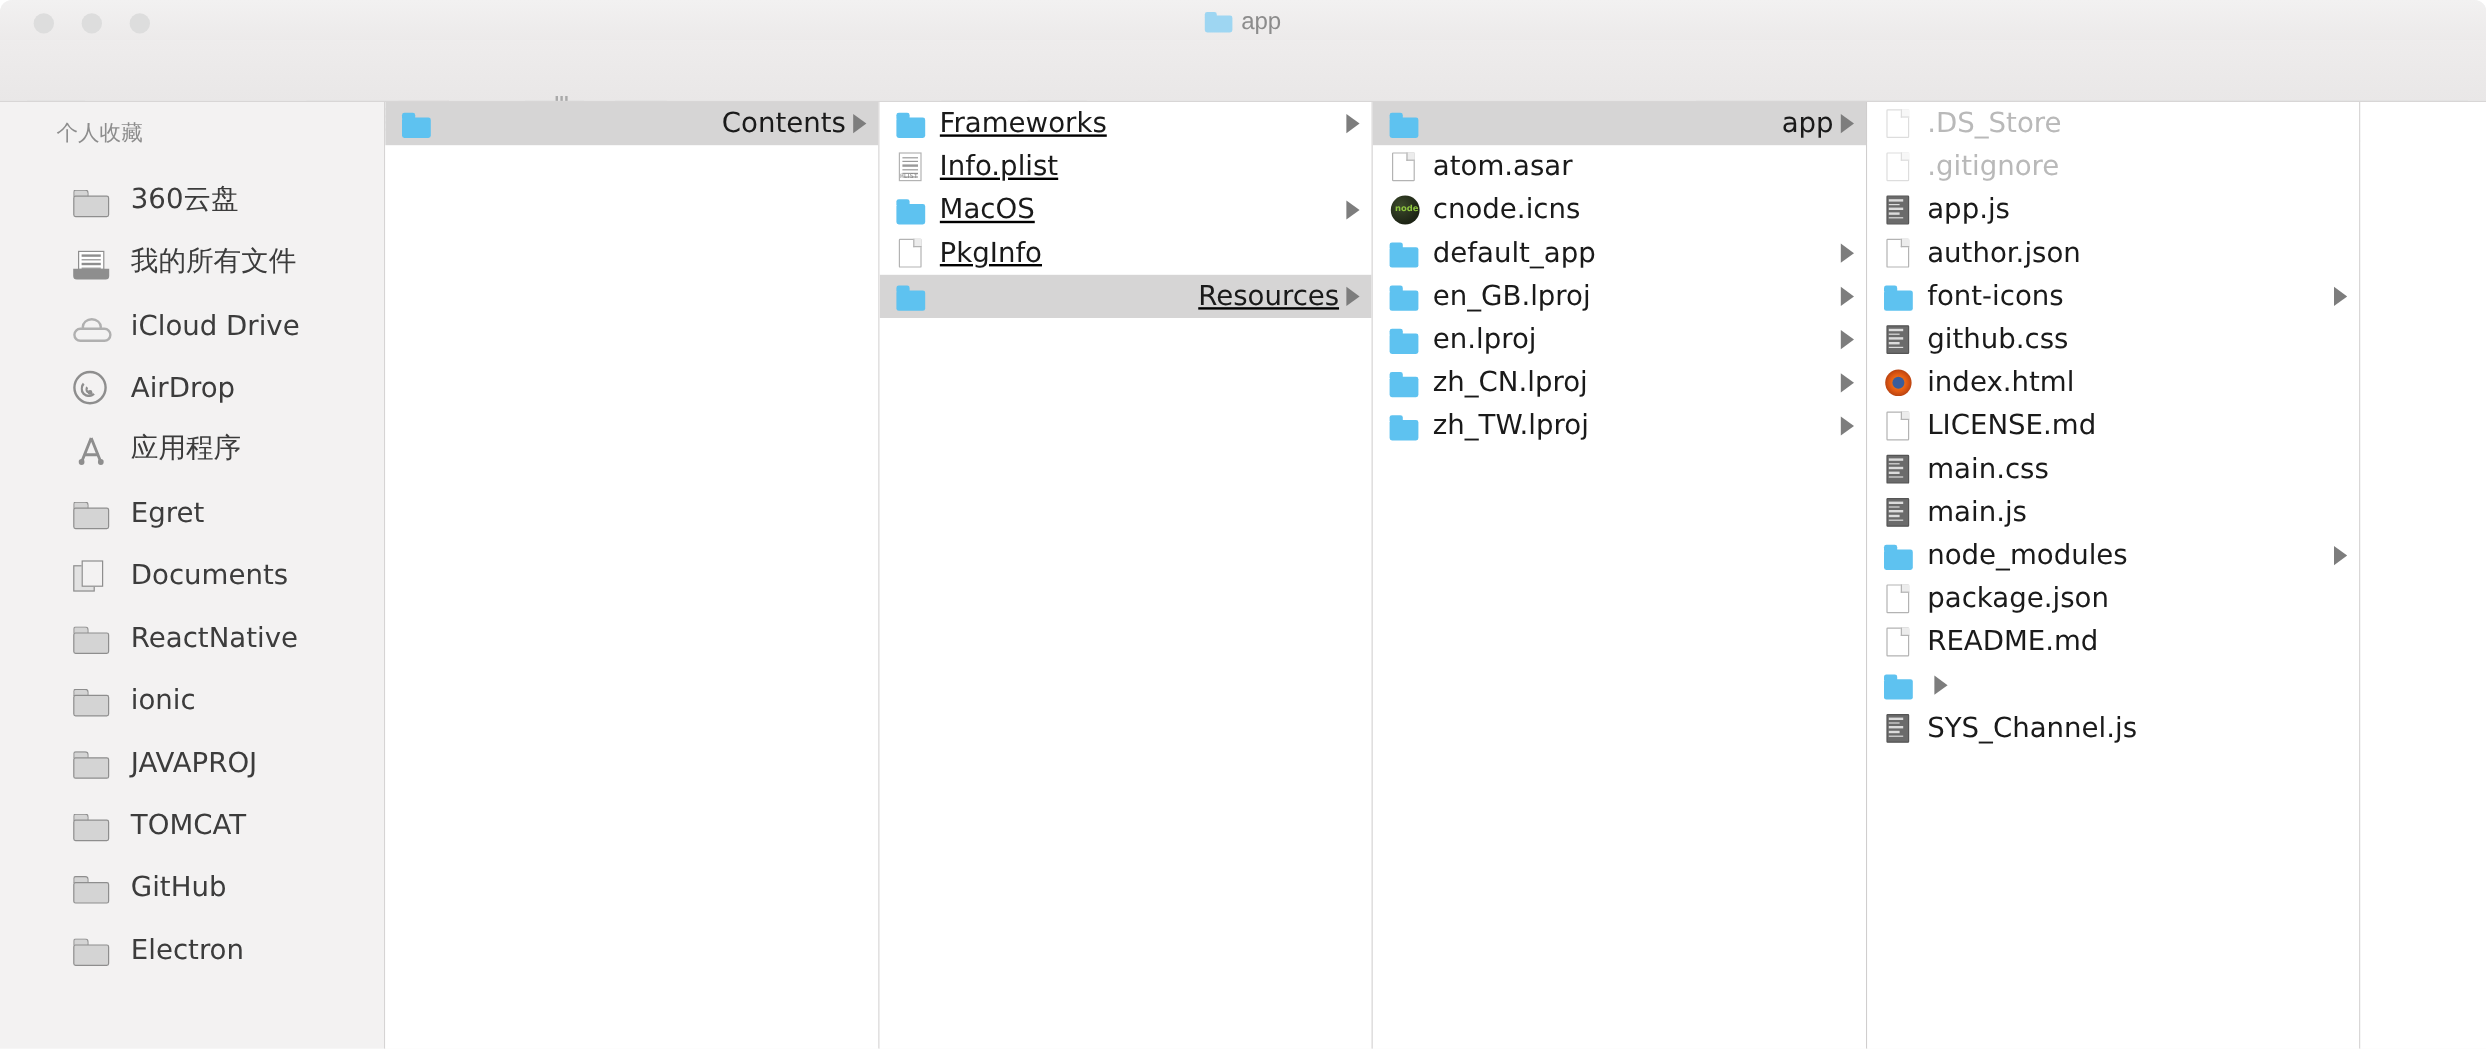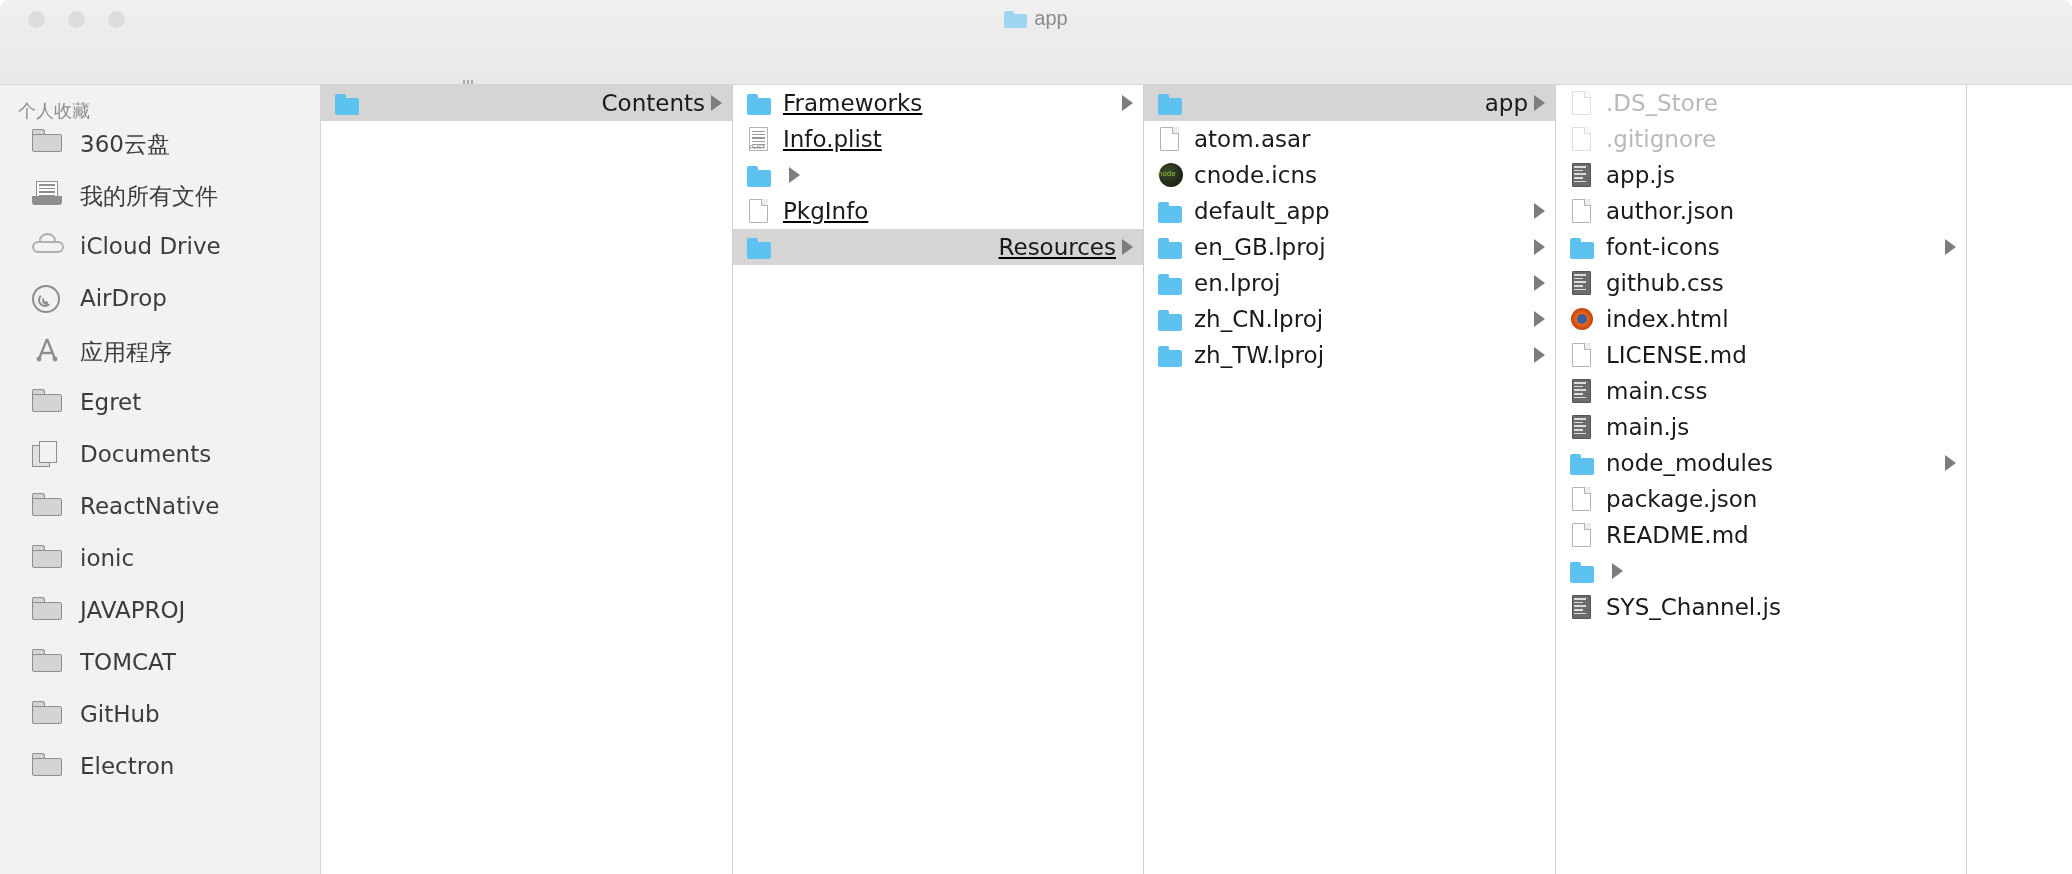--- a/index.html
+++ b/index.html
@@ -150,27 +150,28 @@
     border-top:1px solid #d8d6d6;
   }
 
   
   #sidebar {
     position:absolute; left:0; top:0;
     width:321px; height:790px;
     background:#f3f2f2;
     border-right:1px solid #d6d4d4;
     overflow:hidden;
+    padding-left:29px;
   }
   #sb-header {
     font-size:18px; color:#8d8d8d; padding:14px 0 6px 18px;
     font-family:"DejaVu Sans","Liberation Sans",sans-serif;
   }
   .sb-item {
-    height:52px; display:flex; align-items:flex-start; padding-left:32px;
+    height:52px; display:flex; align-items:flex-end; padding-left:32px;
     font-size:23px; color:#3c3c3c;
     font-family:"DejaVu Sans","Liberation Sans",sans-serif;
   }
   .sb-ico { width:34px; margin-right:14px; display:flex; align-items:center; justify-content:flex-start;}
   .sb-label { white-space:nowrap; }
 
   
   .i-folder { position:relative; width:30px; height:23px; }
   .i-folder .b { position:absolute; left:0; bottom:0; width:30px; height:18px;
                  background:#d4d4d4; border:1.6px solid #8e8e8e; border-radius:2px; }
@@ -261,22 +262,22 @@
                 background:#6b6b6b; border:1px solid #555; border-radius:1px;}
   .d-code .lines { position:absolute; left:4px; top:4px; width:15px;}
   .d-code .lines i { display:block; height:1.5px; background:#dcdcdc; margin-bottom:2.2px;}
   .d-code .lines i.s { width:9px; }
   .d-code .lines i.m { width:12px; }
 
   
   .d-node .circ { position:absolute; left:1px; top:1px; width:24px; height:24px;
                   border-radius:50%; background:radial-gradient(circle at 35% 35%, #3c4a2b, #1d2415 70%);
                   overflow:hidden;}
-  .d-node .txt { position:absolute; left:0; top:8px; width:24px; text-align:left;
-                 font-size:7px; color:#8ec63f; font-family:"DejaVu Sans",sans-serif; }
+  .d-node .txt { position:absolute; left:0; top:8px; width:24px; text-align:right;
+                 font-size:7px; color:#8ec63f; font-family:"DejaVu Sans",sans-serif;font-weight:bold; }
 
   
   .d-html .circ { position:absolute; left:1px; top:2px; width:22px; height:22px;
                   border-radius:50%;
                   background: radial-gradient(circle at 50% 50%, #f7931e 0%, #e45b13 45%, #8c2a0e 100%);}
   .d-html .inner { position:absolute; left:7px; top:8px; width:10px; height:10px;
                    border-radius:50%; background:#3a5d9c;}
 </style>
 </head>
 <body>
@@ -559,20 +560,21 @@
             </span>
             <span class="tag">PLIST</span>
           </span>
           <span class="name">Info.plist</span>
         </div>
         <div class="row">
           <span class="r-ico f-blue">
             <span class="t"></span>
             <span class="b"></span>
           </span>
+          <span class="name">MacOS</span>
           <span class="tri"></span>
         </div>
         <div class="row">
           <span class="r-ico d-white">
             <span class="pg"></span>
             <span class="fold"></span>
           </span>
           <span class="name">PkgInfo</span>
         </div>
         <div class="row selected">

